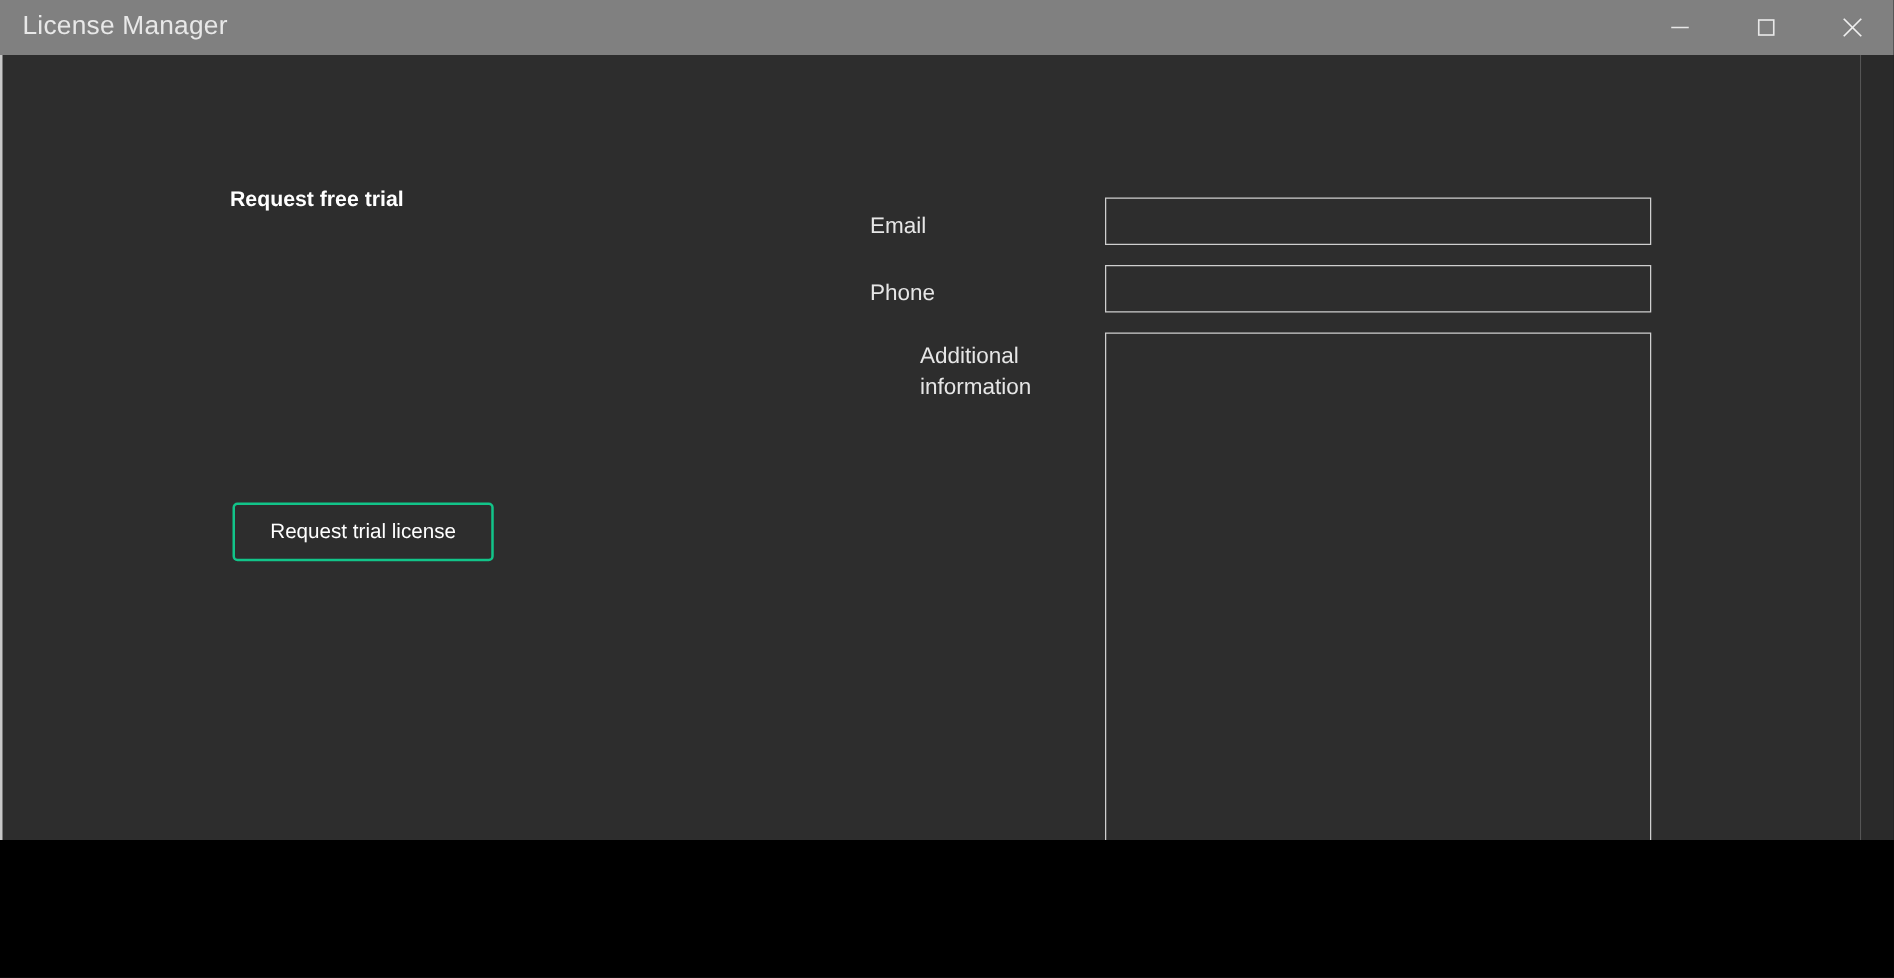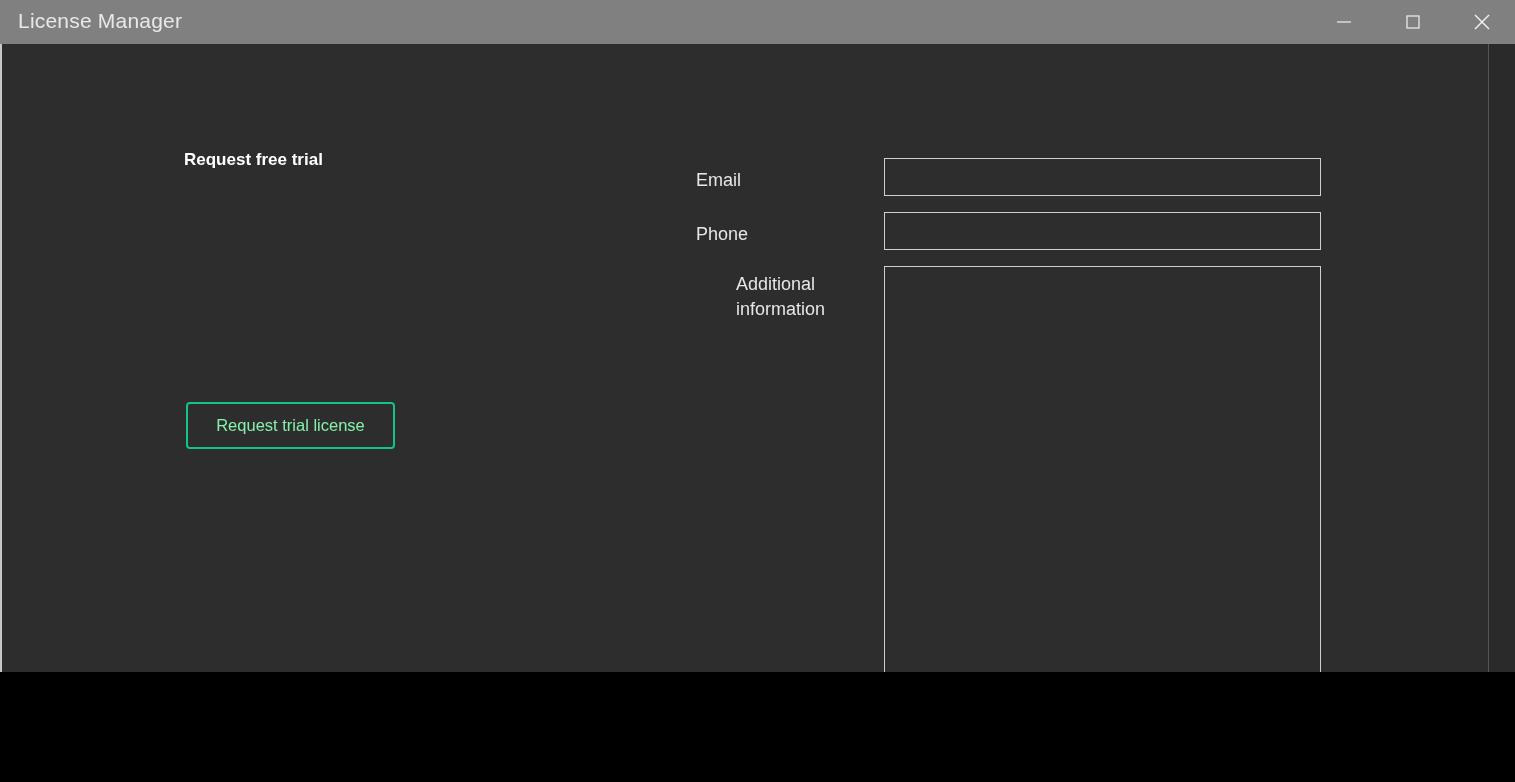--- a/index.html
+++ b/index.html
@@ -124,21 +124,21 @@
     top: 358px;
     width: 209px;
     height: 47px;
     background: #2d2d2d;
     border: 2px solid #12c489;
     border-radius: 4px;
     display: flex;
     align-items: center;
     justify-content: center;
     font-size: 16.5px;
-    color: #86efac;
+    color: #ffffff;
     cursor: pointer;
     font-family: "Liberation Sans", sans-serif;
   }
 
   
   .form-label {
     position: absolute;
     font-size: 18px;
     line-height: 25px;
     color: #e6e6e6;

